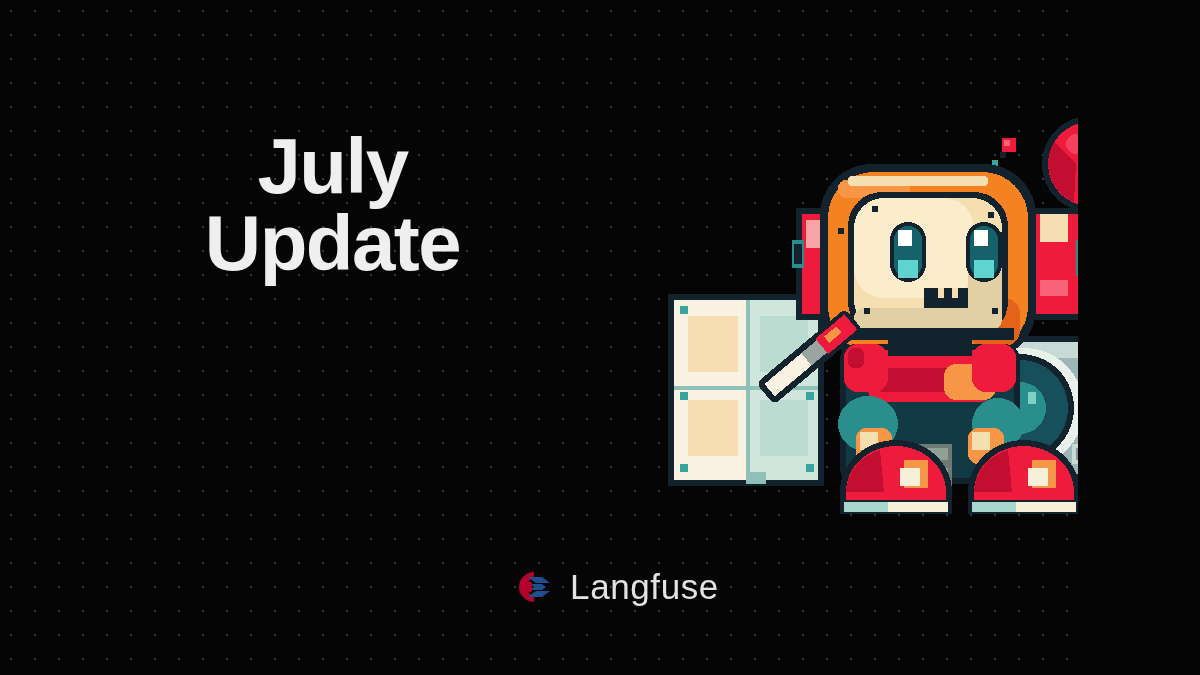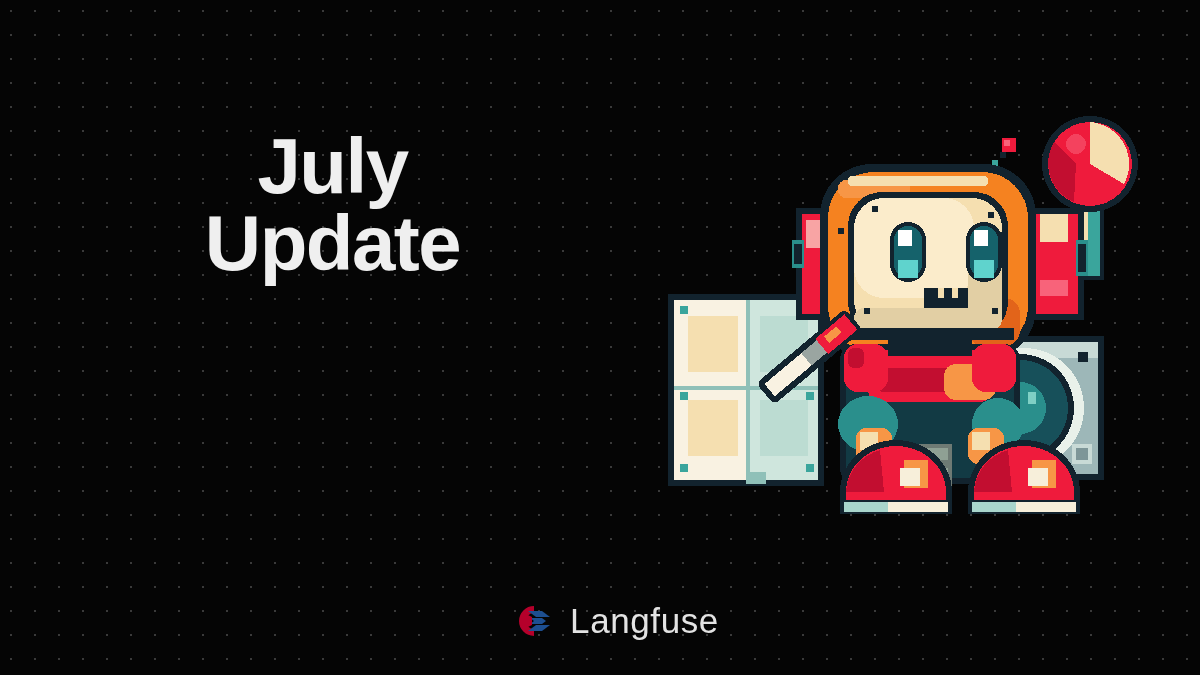--- a/index.html
+++ b/index.html
@@ -5,21 +5,21 @@
   * { margin:0; padding:0; box-sizing:border-box; }
   html, body { width:1200px; height:675px; }
   body {
     background:#050505;
     font-family:"Liberation Sans", sans-serif;
     overflow:hidden;
     position:relative;
   }
   #stage {
     position:relative;
-    width:1200px;
+    width:1078px;
     height:675px;
     background-color:#050505;
     background-image:radial-gradient(circle, #3a3a3a 1.1px, transparent 1.2px);
     background-size:24px 24px;
     background-position:23px 23px;
     overflow:hidden;
     border-radius:13px;
   }
 
   
@@ -45,21 +45,21 @@
     font-weight:300;
     color:#d6d6d6;
     letter-spacing:-0.3px;
     white-space:pre-line;
   }
 
   
   #logo-lockup {
     position:absolute;
     left:0;
-    top:603px;
+    top:569px;
     width:1200px;
     display:flex;
     align-items:center;
     justify-content:center;
     gap:18px;
     padding-left:31px;
   }
   #logo-mark { width:40px; height:34px; display:block; }
   #logo-word {
     font-size:35px;

